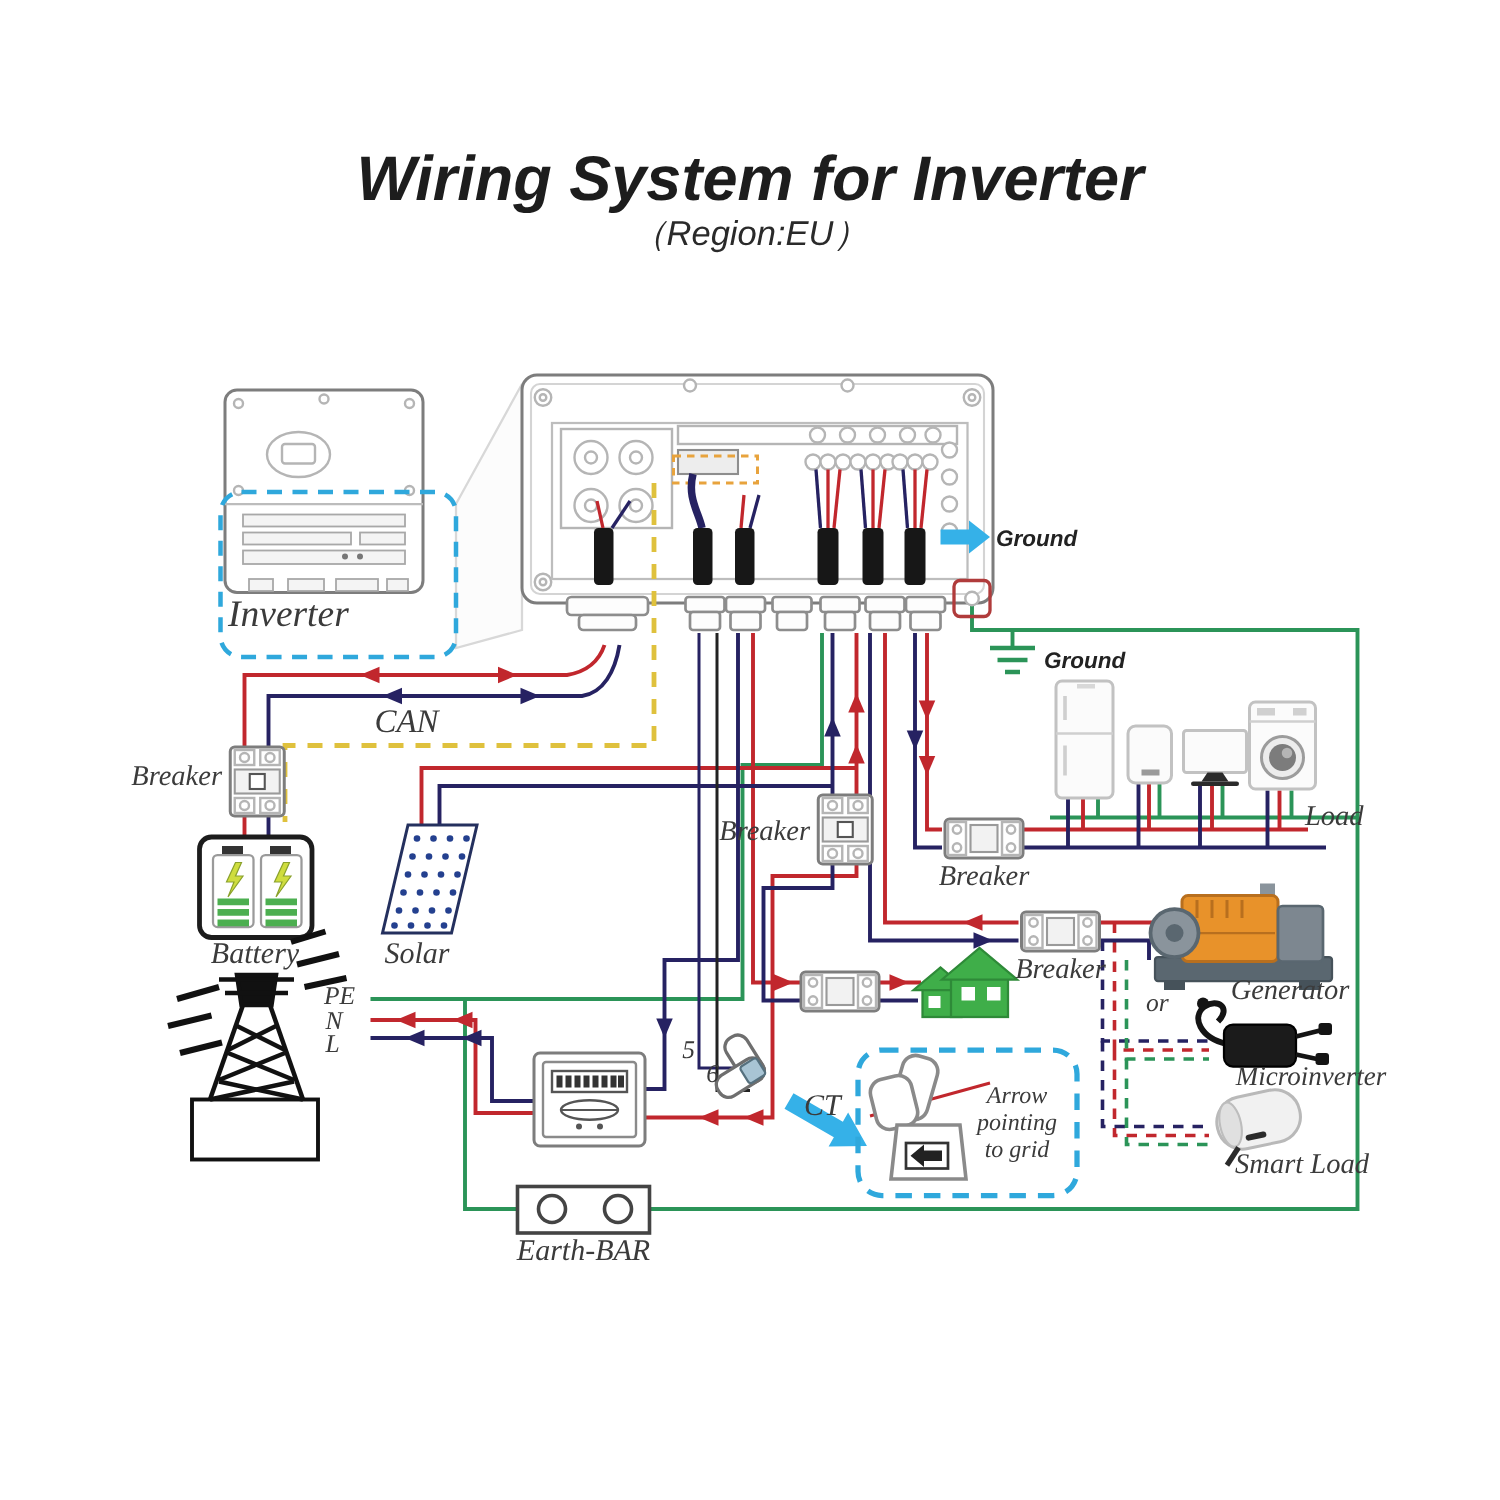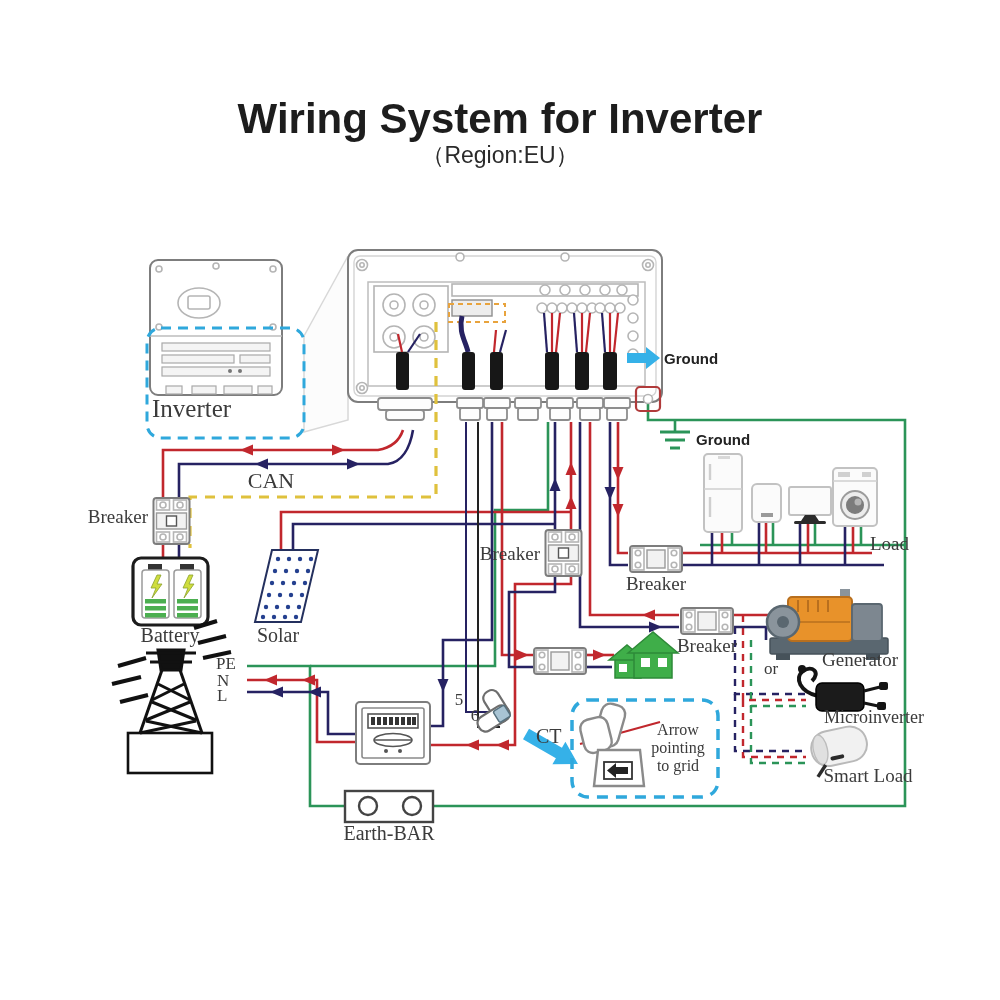--- a/index.html
+++ b/index.html
@@ -1,16 +1,16 @@
 <!DOCTYPE html>
 <html><head>
 <meta charset="utf-8">
 <style>
   html,body{margin:0;padding:0;background:#ffffff;}
-  .stage{width:1000px;height:1000px;position:relative;background:#fff;overflow:hidden;}
+  .stage{width:1000px;height:1000px;position:relative;background:#fff;overflow:hidden;font-style:italic;}
   svg{position:absolute;left:0;top:0;}
   .t-title{font-family:"Liberation Sans",sans-serif;font-weight:bold;font-size:42px;fill:#1d1d1d;}
   .t-sub{font-family:"Liberation Sans",sans-serif;font-size:23px;fill:#2a2a2a;}
   .t-serif{font-family:"Liberation Serif",serif;fill:#3b3b3b;}
   .t-sansb{font-family:"Liberation Sans",sans-serif;font-weight:bold;font-size:15px;fill:#222;}
   .wire{fill:none;stroke-width:2.6;}
   .wire-thin{fill:none;stroke-width:2;}
   .comp{fill:#ffffff;stroke:#7d7d7d;stroke-width:2;}
   .comp-lt{fill:#ffffff;stroke:#b5b5b5;stroke-width:1.6;}
   .appl{fill:#fbfbfb;stroke:#c2c2c2;stroke-width:2;}

